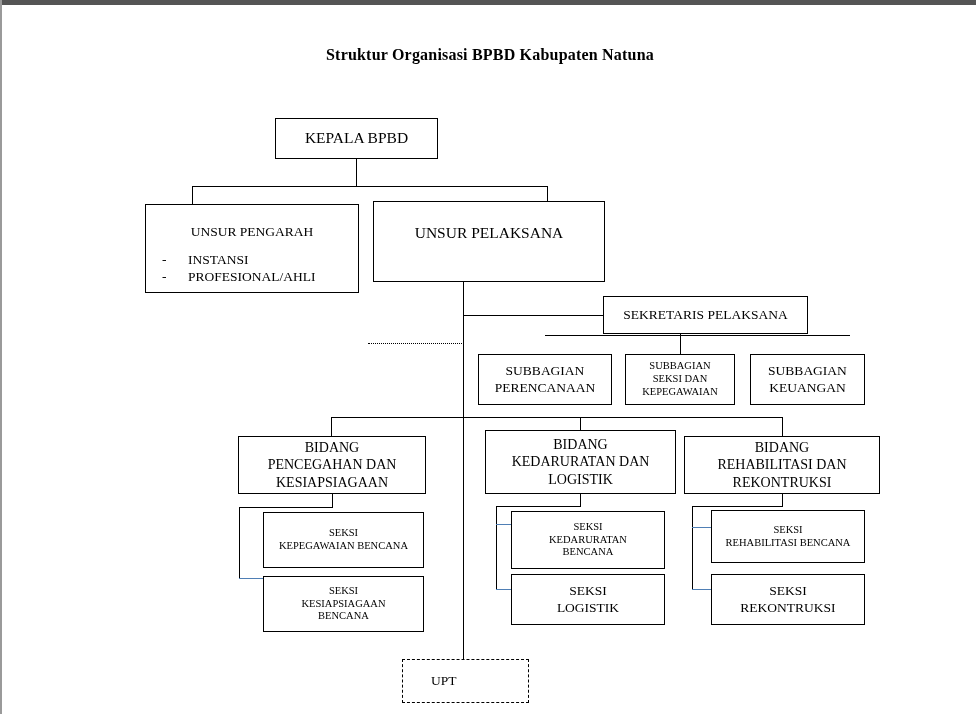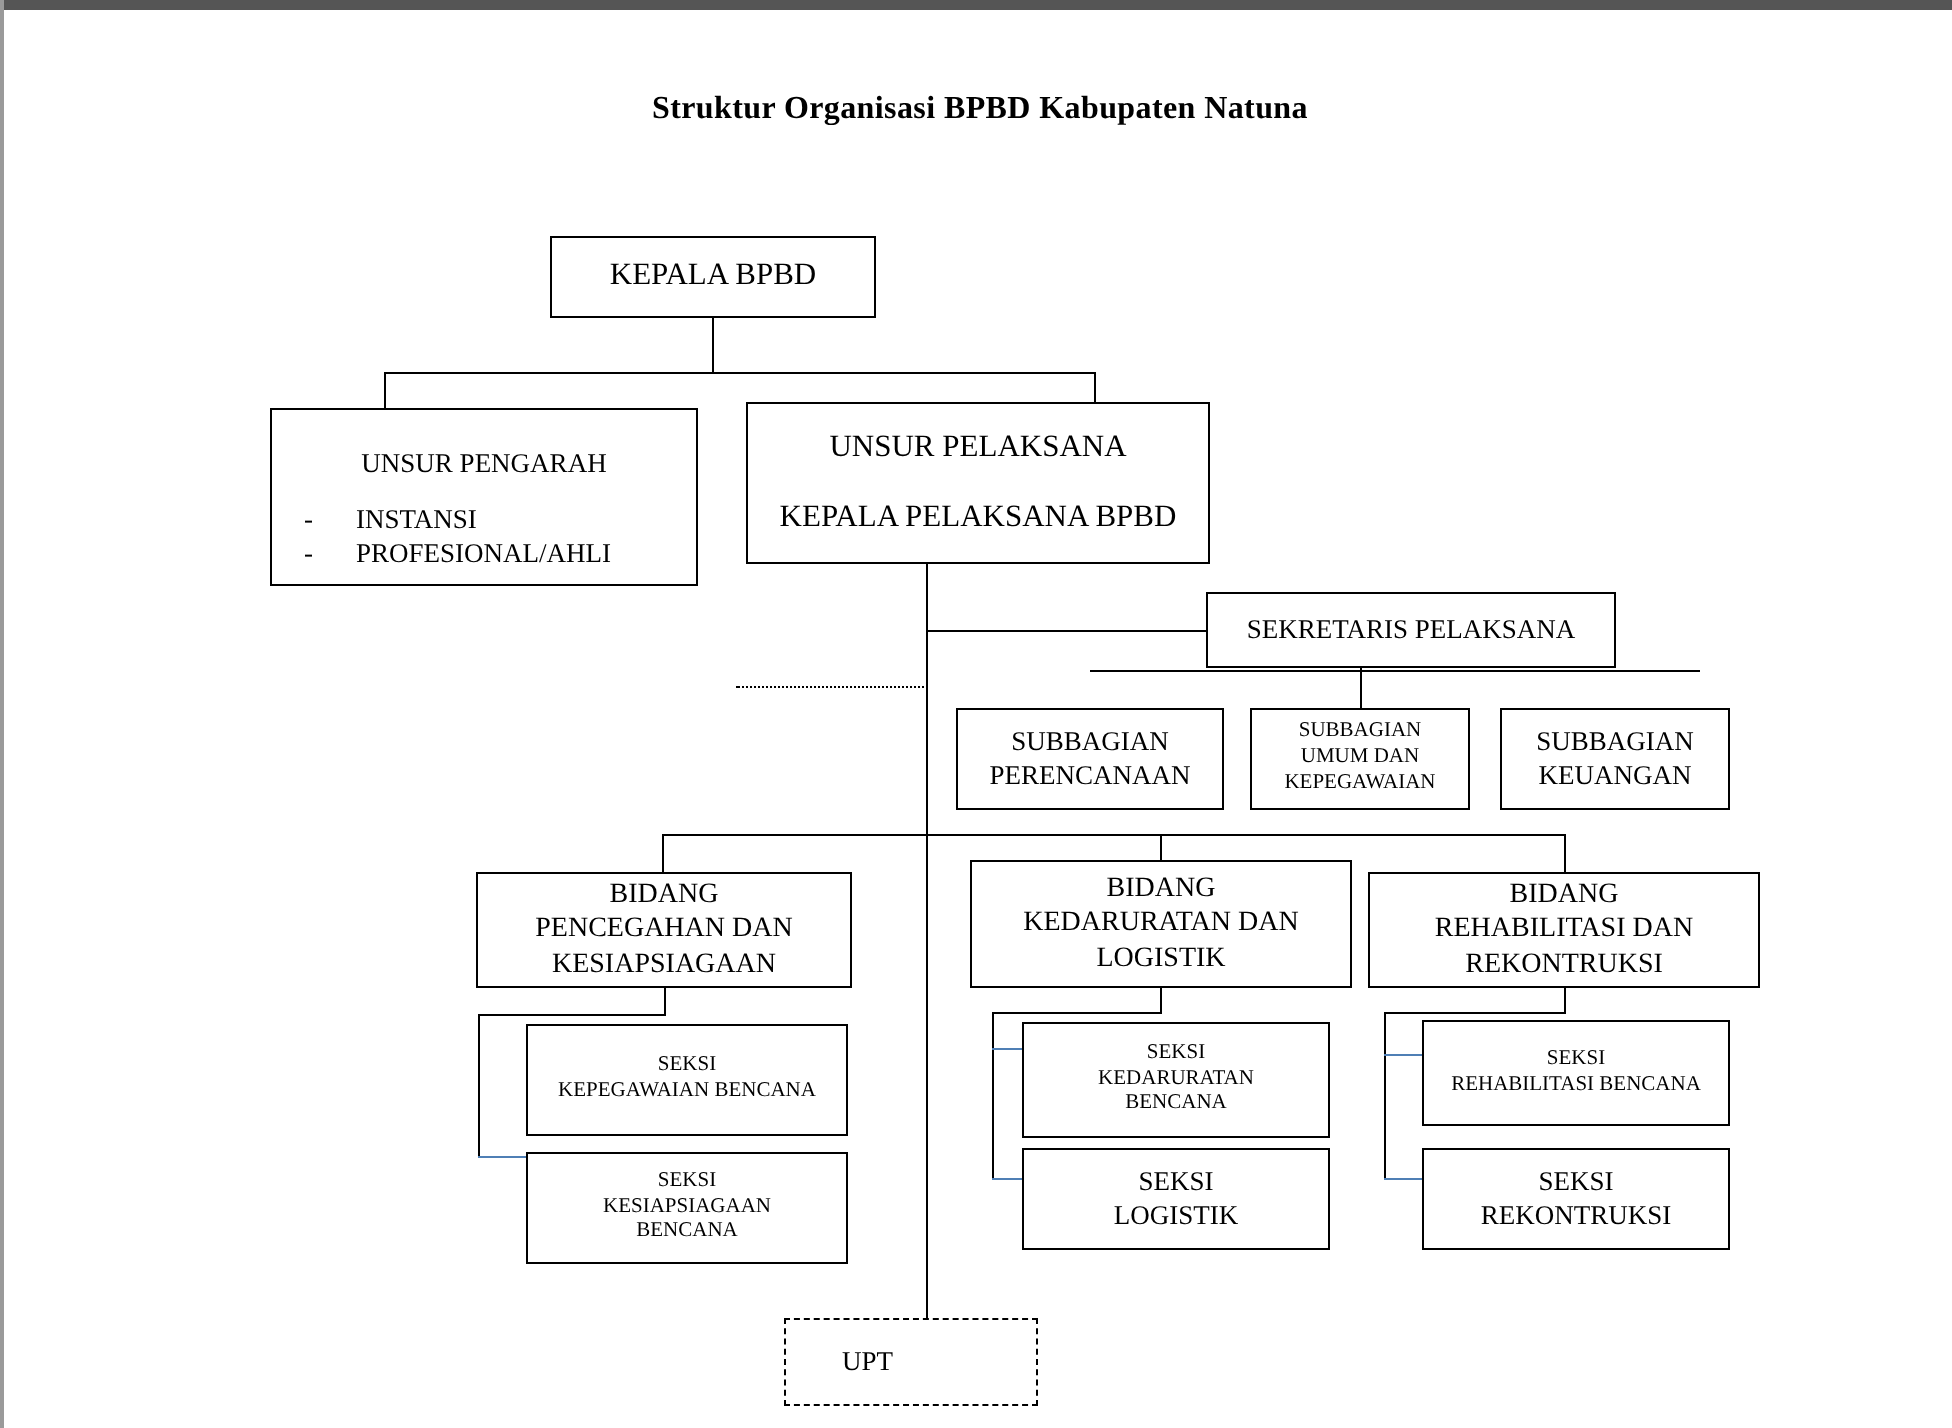--- a/index.html
+++ b/index.html
@@ -21,21 +21,21 @@
   .box{position:absolute;border:1.5px solid #000;background:#fff;
        display:flex;flex-direction:column;align-items:center;justify-content:center;
        text-align:center;line-height:1.22;box-sizing:border-box;}
   .box .ln{display:block;white-space:nowrap;}
 
   .fs-lg{font-size:15.5px;}
   .fs-md{font-size:13.5px;}
   .fs-sm{font-size:14px;}
   .fs-xs{font-size:10.5px;}
 
-  .box.left{align-items:flex-start;text-align:left;}
+  .box.left{align-items:flex-start;text-align:left;margin-left:10px;}
   .dashed{border:1.5px dashed #000;}
 
   
   .vline{position:absolute;width:0;border-left:1.5px solid #000;}
   .hline{position:absolute;height:0;border-top:1.5px solid #000;}
   .hline.blue{border-top-color:#4f7fb5;}
   .hline.dotted{border-top:1.5px dotted #000;}
 
   
   .bullets{margin-top:12px;width:100%;padding-left:16px;box-sizing:border-box;}
@@ -69,21 +69,20 @@
       </div>
       <div class="brow">
         <span class="bdash">-</span>
         <span>PROFESIONAL/AHLI</span>
       </div>
     </div>
   </div>
 
   <div class="box fs-lg" style="left:371px;top:201px;width:232px;height:81px;">
     <span class="ln" style="margin-bottom:16px;">UNSUR PELAKSANA</span>
-    <span class="ln">KEPALA PELAKSANA BPBD</span>
   </div>
 
   <div class="vline" style="left:461px;top:282px;height:378px;"></div>
 
   <div class="hline" style="left:461px;top:315px;width:141px;"></div>
 
   <div class="hline dotted" style="left:366px;top:343px;width:96px;"></div>
 
   <div class="box fs-md" style="left:601px;top:296px;width:205px;height:38px;align-items:center;">
     <span class="ln">SEKRETARIS PELAKSANA</span>
@@ -92,21 +91,21 @@
   <div class="vline" style="left:678px;top:334px;height:20px;"></div>
   <div class="hline" style="left:543px;top:335px;width:305px;"></div>
 
   <div class="box fs-md" style="left:476px;top:354px;width:134px;height:51px;">
     <span class="ln">SUBBAGIAN</span>
     <span class="ln">PERENCANAAN</span>
   </div>
 
   <div class="box fs-xs" style="left:623px;top:354px;width:110px;height:51px;">
     <span class="ln">SUBBAGIAN</span>
-    <span class="ln">UMUM DAN</span>
+    <span class="ln">SEKSI DAN</span>
     <span class="ln">KEPEGAWAIAN</span>
   </div>
 
   <div class="box fs-md" style="left:748px;top:354px;width:115px;height:51px;">
     <span class="ln">SUBBAGIAN</span>
     <span class="ln">KEUANGAN</span>
   </div>
 
   <div class="hline" style="left:329px;top:417px;width:451px;"></div>
   <div class="vline" style="left:329px;top:417px;height:19px;"></div>

